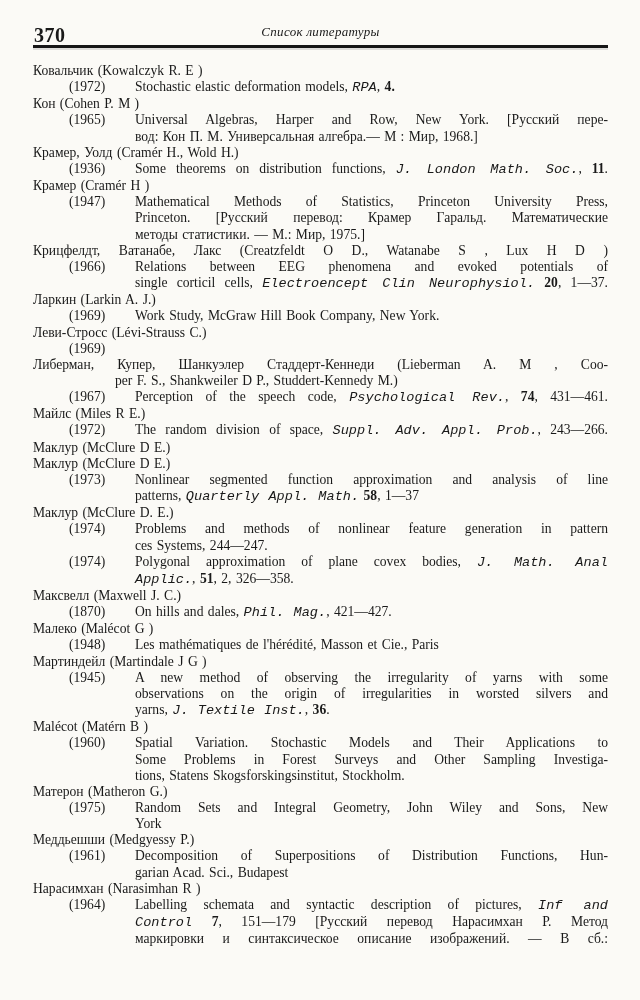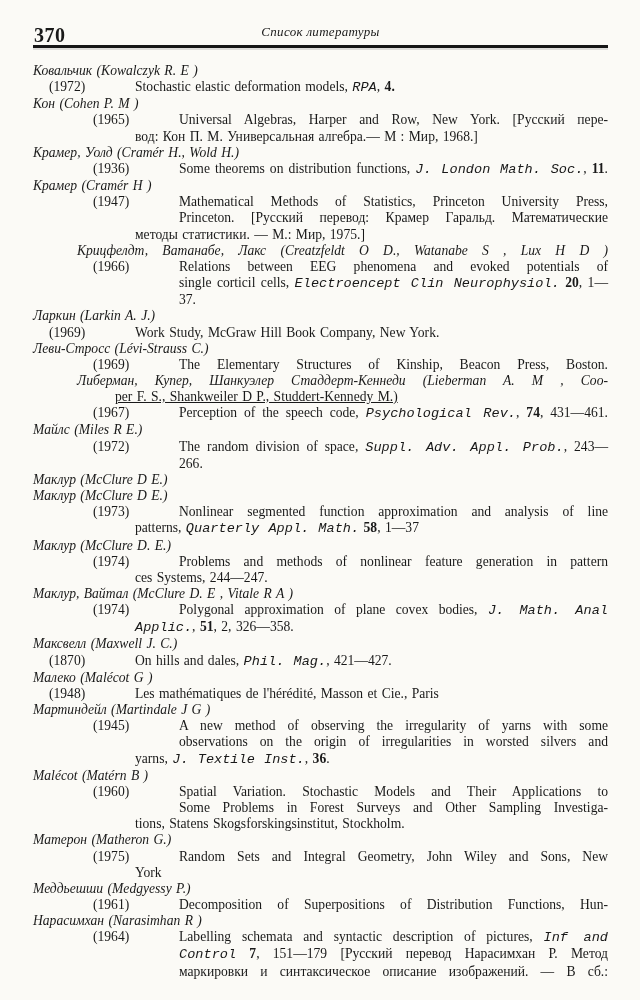--- a/index.html
+++ b/index.html
@@ -20,25 +20,25 @@
   .running{
     position:absolute;left:0;right:0;top:1px;
     text-align:center;font-style:italic;font-size:13px;letter-spacing:0.3px;
   }
   .rule{height:3px;background:#161616;box-shadow:0 2px 0 rgba(20,20,20,0.12);}
   .entries{margin-top:15px;}
   .line{
     font-size:13.6px;line-height:16.15px;min-height:16.15px;
     word-spacing:1px;
   }
-  .a0{padding-left:0;font-style:italic;}
-  .ac{padding-left:82px;text-decoration:underline;}
+  .a0{padding-left:0;}
+  .ac{padding-left:82px;}
   .w{padding-left:102px;position:relative;}
-  .year{position:absolute;left:16px;top:0;font-style:normal;font-weight:400;}
-  .j{text-align:justify;text-align-last:justify;margin-left:44px;}
+  .year{position:absolute;left:36px;top:0;font-style:normal;font-weight:400;}
+  .j{text-align:justify;text-align-last:justify;}
   .it{font-style:italic;font-family:Liberation Mono, monospace;}
   .bd{font-weight:700;}
 </style>
 </head>
 <body>
 
 <div class="page">
   <div class="header">
     <span class="pagenum">370</span>
     <span class="running">Список литературы</span>
@@ -68,21 +68,21 @@
         <div class="line a0 j"><span>Крицфелдт, Ватанабе, Лакс (Creatzfeldt O D., Watanabe S , Lux H D )</span></div>
         <div class="line w j"><span class="year">(1966)</span><span>Relations between EEG phenomena and evoked potentials of</span></div>
         <div class="line w j"><span>single corticil cells, </span><span class="it">Electroencept Clin Neurophysiol.</span><span> </span><span class="bd">20</span><span>, 1—37.</span></div>
       </div>
       <div class="entry">
         <div class="line a0"><span>Ларкин (Larkin A. J.)</span></div>
         <div class="line w"><span class="year">(1969)</span><span>Work Study, McGraw Hill Book Company, New York.</span></div>
       </div>
       <div class="entry">
         <div class="line a0"><span>Леви-Стросс (Lévi-Strauss C.)</span></div>
-        <div class="line w j"><span class="year">(1969)</span><span>The Elementary Structures of Kinship, Beacon Press, Boston.</span></div>
+        <div class="line w j"><span class="year">(1969)</span></div>
       </div>
       <div class="entry">
         <div class="line a0 j"><span>Либерман, Купер, Шанкуэлер Стаддерт-Кеннеди (Lieberman A. M , Coo-</span></div>
         <div class="line ac"><span>per F. S., Shankweiler D P., Studdert-Kennedy M.)</span></div>
         <div class="line w j"><span class="year">(1967)</span><span>Perception of the speech code, </span><span class="it">Psychological Rev.</span><span>, </span><span class="bd">74</span><span>, 431—461.</span></div>
       </div>
       <div class="entry">
         <div class="line a0"><span>Майлс (Miles R E.)</span></div>
         <div class="line w j"><span class="year">(1972)</span><span>The random division of space, </span><span class="it">Suppl. Adv. Appl. Prob.</span><span>, 243—266.</span></div>
       </div>
@@ -93,21 +93,20 @@
         <div class="line a0"><span>Маклур (McClure D E.)</span></div>
         <div class="line w j"><span class="year">(1973)</span><span>Nonlinear segmented function approximation and analysis of line</span></div>
         <div class="line w"><span>patterns, </span><span class="it">Quarterly Appl. Math.</span><span> </span><span class="bd">58</span><span>, 1—37</span></div>
       </div>
       <div class="entry">
         <div class="line a0"><span>Маклур (McClure D. E.)</span></div>
         <div class="line w j"><span class="year">(1974)</span><span>Problems and methods of nonlinear feature generation in pattern</span></div>
         <div class="line w"><span>ces Systems, 244—247.</span></div>
       </div>
       <div class="entry">
-        <div class="line a0"><span>Маклур, Вайтал (McClure D. E , Vitale R A )</span></div>
         <div class="line w j"><span class="year">(1974)</span><span>Polygonal approximation of plane covex bodies, </span><span class="it">J. Math. Anal</span></div>
         <div class="line w"><span class="it">Applic.</span><span>, </span><span class="bd">51</span><span>, 2, 326—358.</span></div>
       </div>
       <div class="entry">
         <div class="line a0"><span>Максвелл (Maxwell J. C.)</span></div>
         <div class="line w"><span class="year">(1870)</span><span>On hills and dales, </span><span class="it">Phil. Mag.</span><span>, 421—427.</span></div>
       </div>
       <div class="entry">
         <div class="line a0"><span>Малеко (Malécot G )</span></div>
         <div class="line w"><span class="year">(1948)</span><span>Les mathématiques de l'hérédité, Masson et Cie., Paris</span></div>
@@ -125,20 +124,21 @@
         <div class="line w"><span>tions, Statens Skogsforskingsinstitut, Stockholm.</span></div>
       </div>
       <div class="entry">
         <div class="line a0"><span>Матерон (Matheron G.)</span></div>
         <div class="line w j"><span class="year">(1975)</span><span>Random Sets and Integral Geometry, John Wiley and Sons, New</span></div>
         <div class="line w"><span>York</span></div>
       </div>
       <div class="entry">
         <div class="line a0"><span>Меддьешши (Medgyessy P.)</span></div>
         <div class="line w j"><span class="year">(1961)</span><span>Decomposition of Superpositions of Distribution Functions, Hun-</span></div>
+        <div class="line w"><span>garian Acad. Sci., Budapest</span></div>
       </div>
       <div class="entry">
         <div class="line a0"><span>Нарасимхан (Narasimhan R )</span></div>
         <div class="line w j"><span class="year">(1964)</span><span>Labelling schemata and syntactic description of pictures, </span><span class="it">Inf and</span></div>
         <div class="line w j"><span class="it">Control</span><span> </span><span class="bd">7</span><span>, 151—179 [Русский перевод Нарасимхан Р. Метод</span></div>
         <div class="line w j"><span>маркировки и синтаксическое описание изображений. — В сб.:</span></div>
       </div>
     </div>
 </div>
 

